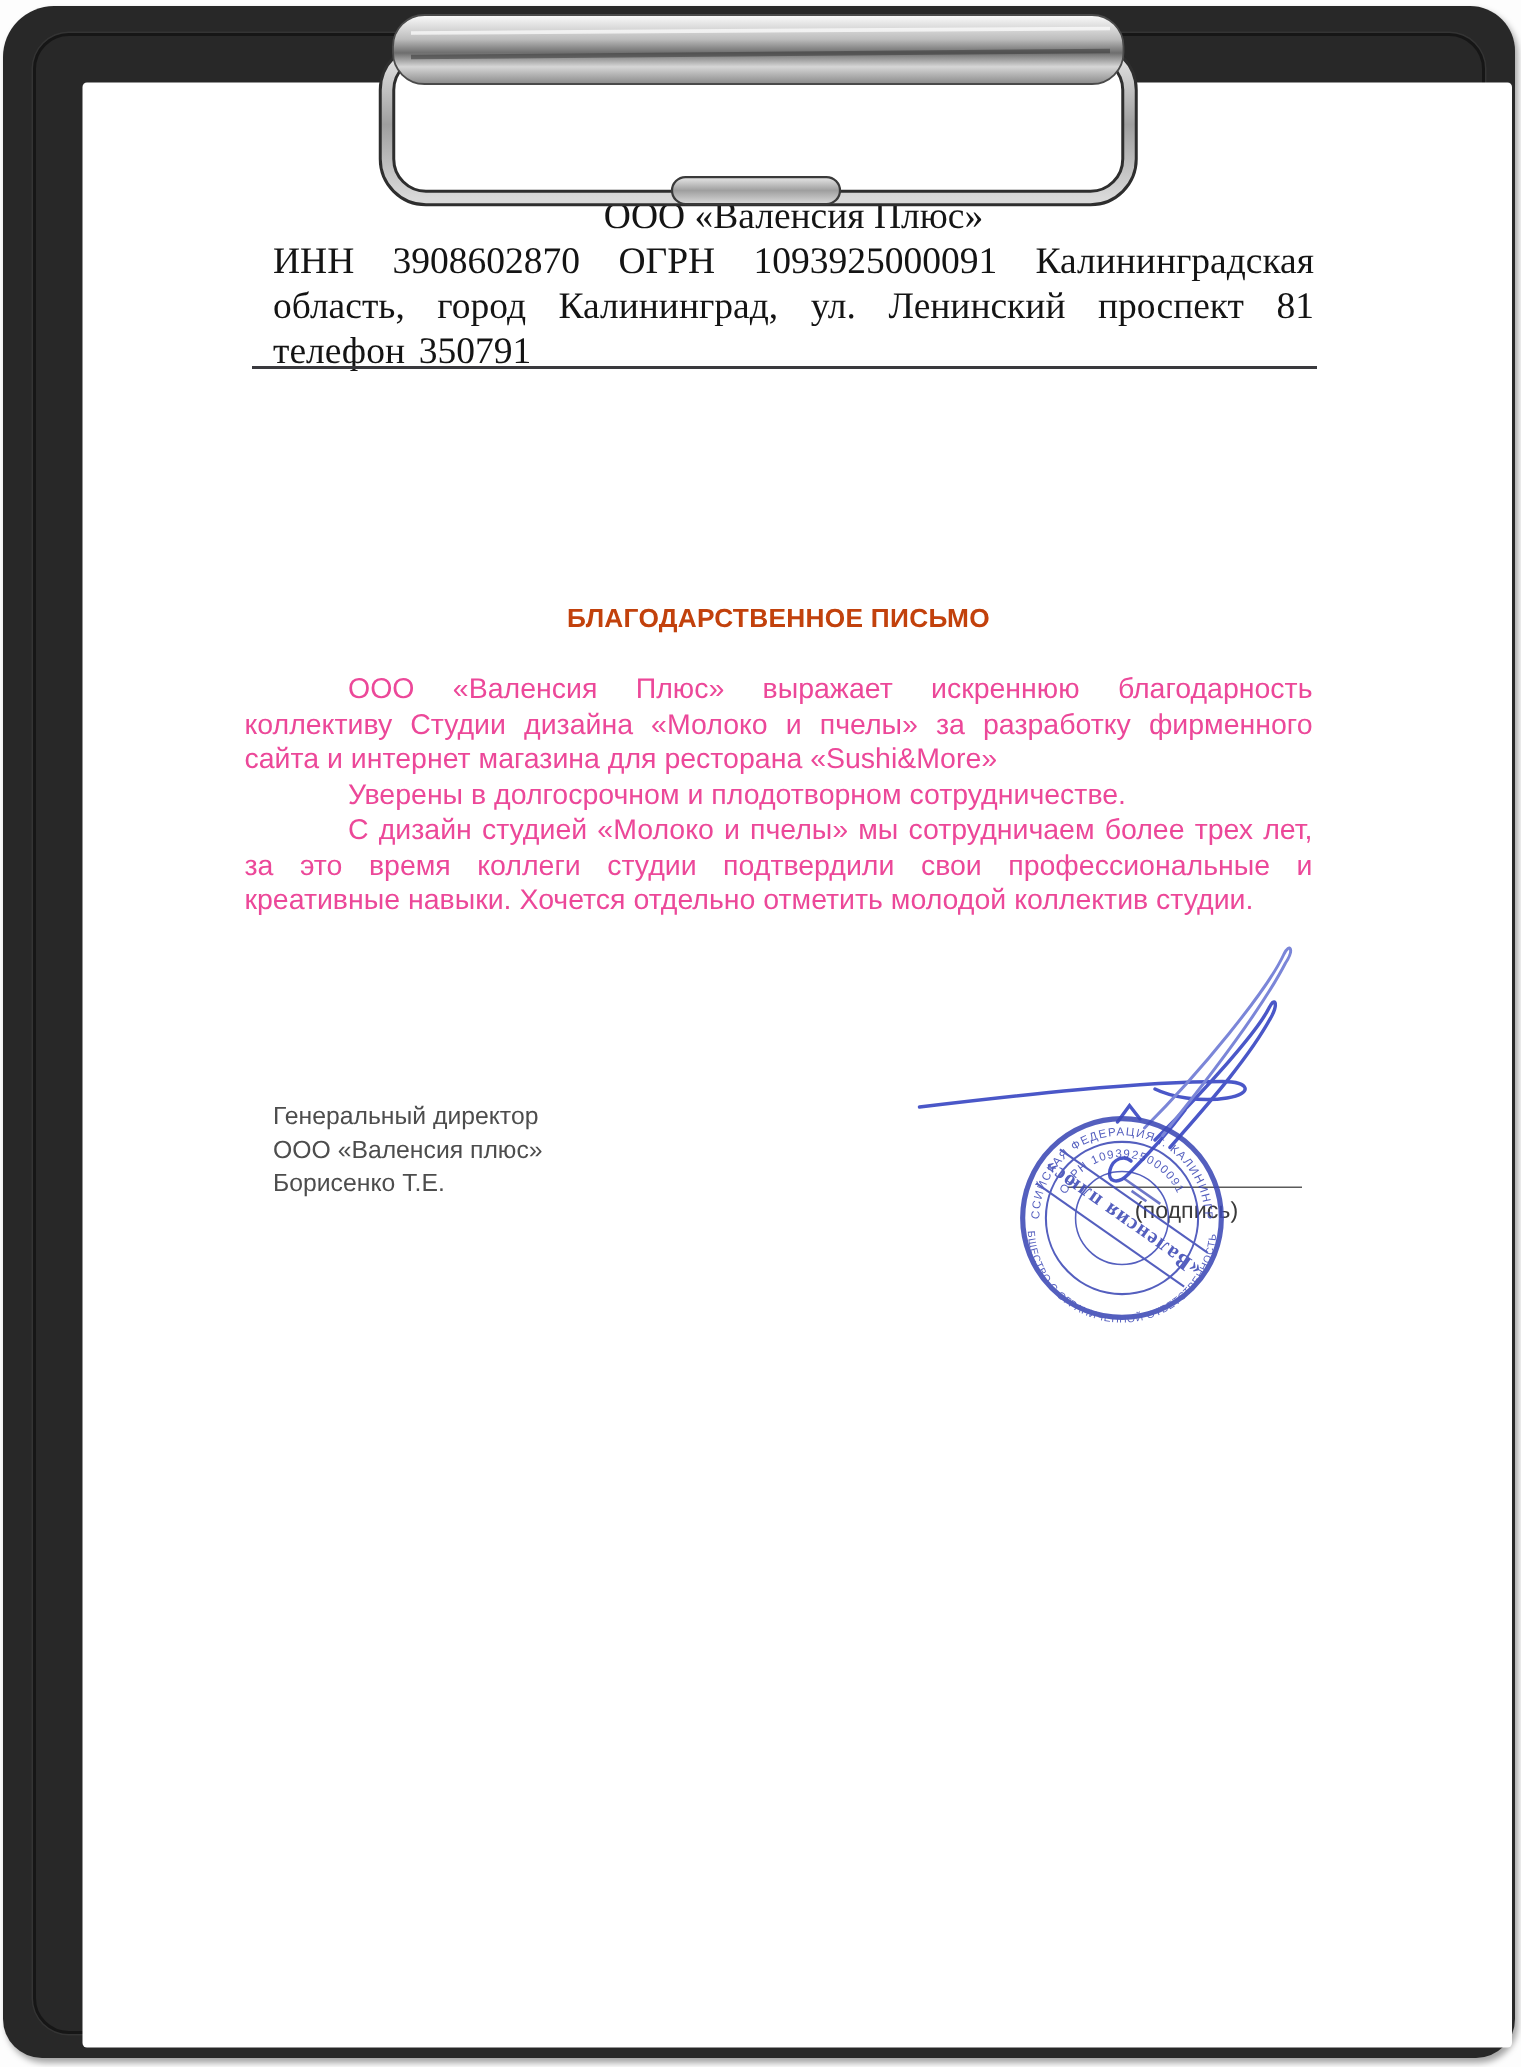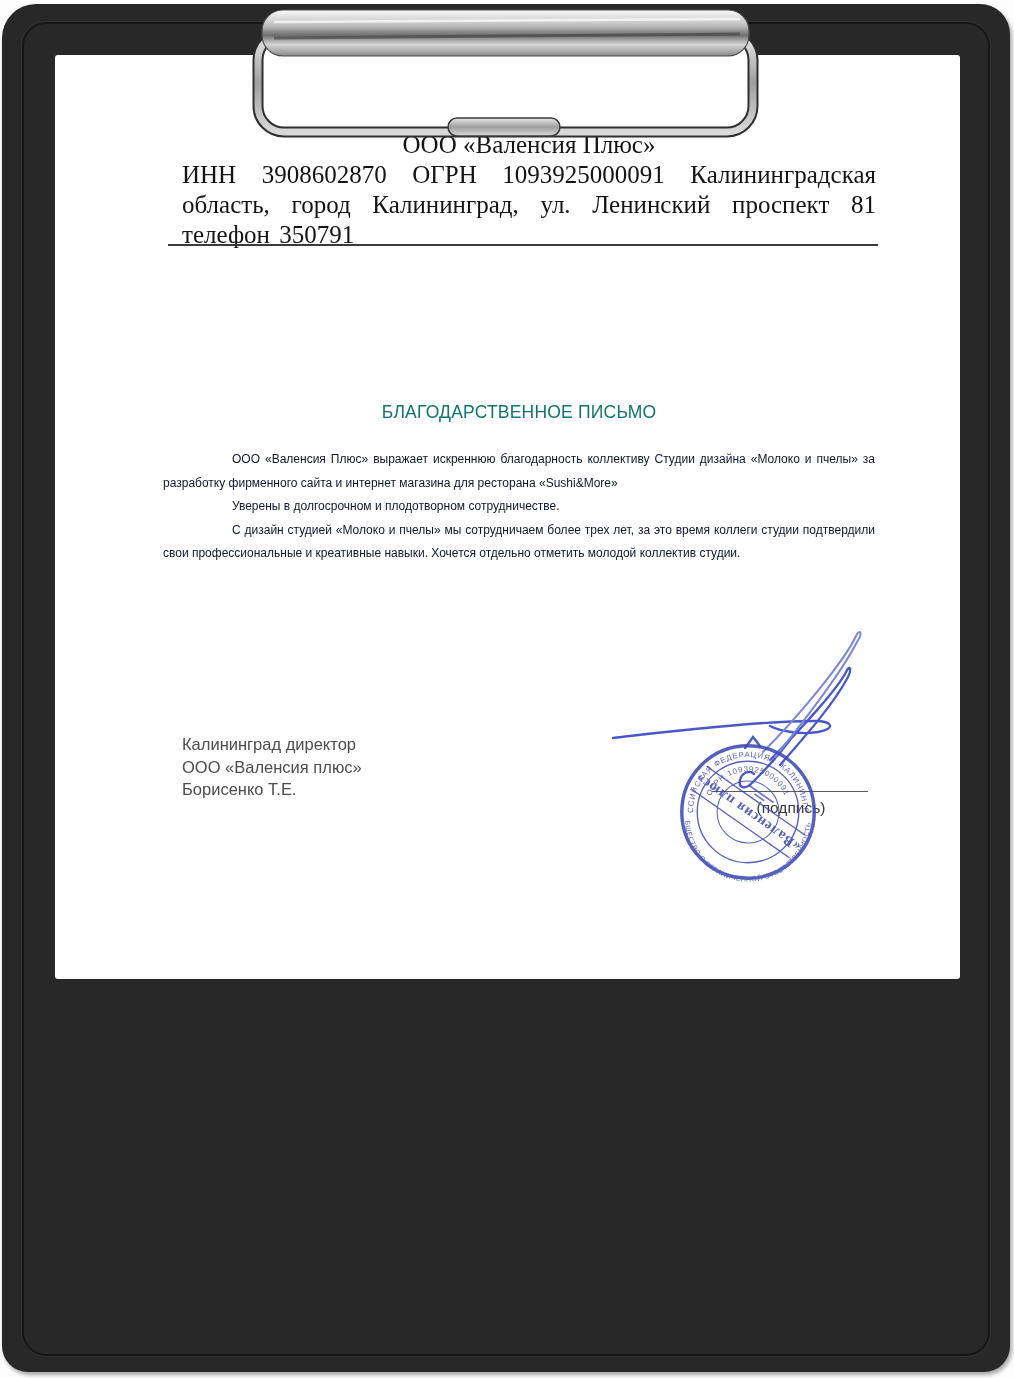--- a/index.html
+++ b/index.html
@@ -5,34 +5,34 @@
   html,body{margin:0;padding:0;background:#ffffff;}
   .stage{position:relative;width:1014px;height:1378px;background:#fdfdfd;overflow:hidden;
          font-family:"Liberation Sans",sans-serif;}
   
   .board{position:absolute;left:2px;top:4px;width:1008px;height:1368px;background:#282828;
          border-radius:34px 30px 26px 26px;box-shadow:2px 3px 4px rgba(0,0,0,.35);}
   .board-groove{position:absolute;left:20px;top:18px;right:20px;bottom:16px;
          border:2px solid rgba(0,0,0,.45);border-radius:24px;
          box-shadow:0 0 0 1px rgba(255,255,255,.06);}
   
-  .paper{position:absolute;left:55px;top:55px;width:905px;height:924px;background:#ffffff;
-         border-radius:3px;}
+  .paper{position:absolute;left:55px;top:55px;width:905px;height:1310px;background:#ffffff;
+         border-radius:3px;padding-left:48px;}
   
   .hdr{position:absolute;left:127px;top:75px;width:694px;color:#141414;
        font-family:"Liberation Serif",serif;font-size:25px;line-height:30px;}
   .hdr .org{text-align:center;}
   .hdr .details{text-align:justify;word-spacing:3px;font-family:Liberation Serif, serif;}
   .rule{position:absolute;left:113px;top:189px;width:710px;height:0;
         border-top:2px solid #3a3a3e;}
   
   .title{position:absolute;left:108px;top:347px;width:712px;text-align:center;
-         font-weight:normal;font-size:17.5px;color:#0f766e;letter-spacing:.2px;}
-  .bodytext{position:absolute;left:108px;top:393px;width:712px;font-size:12px;
-         line-height:23.5px;color:#0f172a;text-align:justify;}
+         font-weight:bold;font-size:17.5px;color:#c2410c;letter-spacing:.2px;}
+  .bodytext{position:absolute;left:108px;top:393px;width:712px;font-size:19px;
+         line-height:23.5px;color:#ec4899;text-align:justify;}
   .bodytext p{margin:0;text-indent:69px;}
   
   .sigblock{position:absolute;left:127px;top:678px;font-size:16.5px;line-height:22.5px;
          color:#4d4d4d;}
   
   .sig-line{position:absolute;left:657px;top:736px;width:156px;height:0;
          border-top:1.6px solid #5a5a5a;}
   .sig-caption{position:absolute;left:666px;top:744px;width:140px;text-align:center;
          font-size:15.5px;color:#3a3a3a;}
   
@@ -61,21 +61,21 @@
 
     <div class="title">БЛАГОДАРСТВЕННОЕ ПИСЬМО</div>
 
     <div class="bodytext">
       <p>ООО «Валенсия Плюс» выражает искреннюю благодарность коллективу Студии дизайна «Молоко и пчелы» за разработку фирменного сайта и интернет магазина для ресторана «Sushi&amp;More»</p>
       <p>Уверены в долгосрочном и плодотворном сотрудничестве.</p>
       <p>С дизайн студией «Молоко и пчелы» мы сотрудничаем более трех лет, за это время коллеги студии подтвердили свои профессиональные и креативные навыки.  Хочется отдельно отметить молодой коллектив студии.</p>
     </div>
 
     <div class="sigblock">
-      <div>Калининград директор</div>
+      <div>Генеральный директор</div>
       <div>ООО «Валенсия плюс»</div>
       <div>Борисенко Т.Е.</div>
     </div>
 
     <div class="sig-line"></div>
     <div class="sig-caption">(подпись)</div>
 
     <svg class="autograph" viewBox="0 0 300 270" fill="none">
       <g stroke="#4a57c8" stroke-width="2.3" stroke-linecap="round" fill="none">
         <path d="M 13,143 C 80,135 160,126 215,126 C 233,126 236,134 218,137 C 200,140 180,136 170,131"></path>

